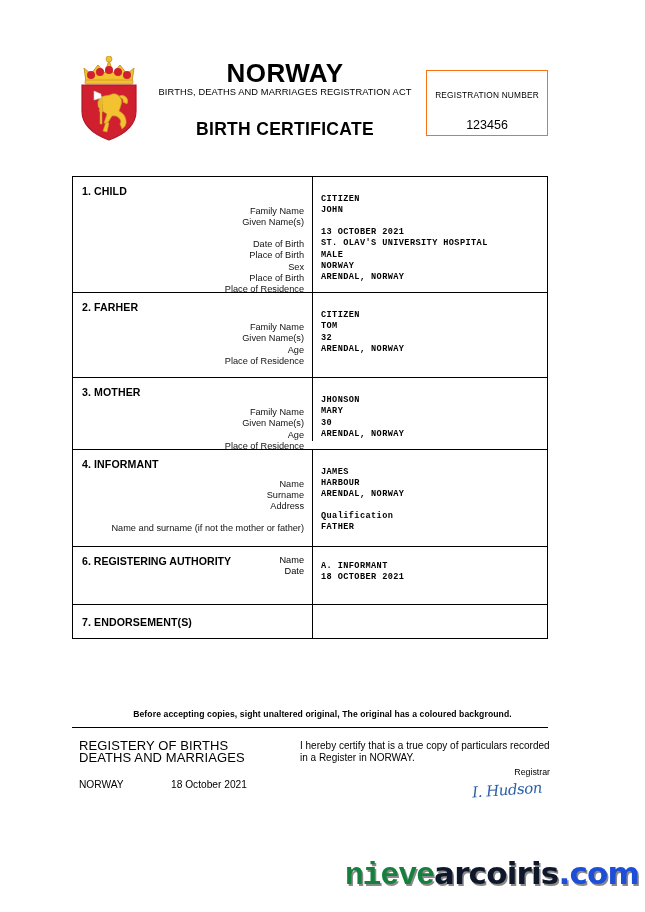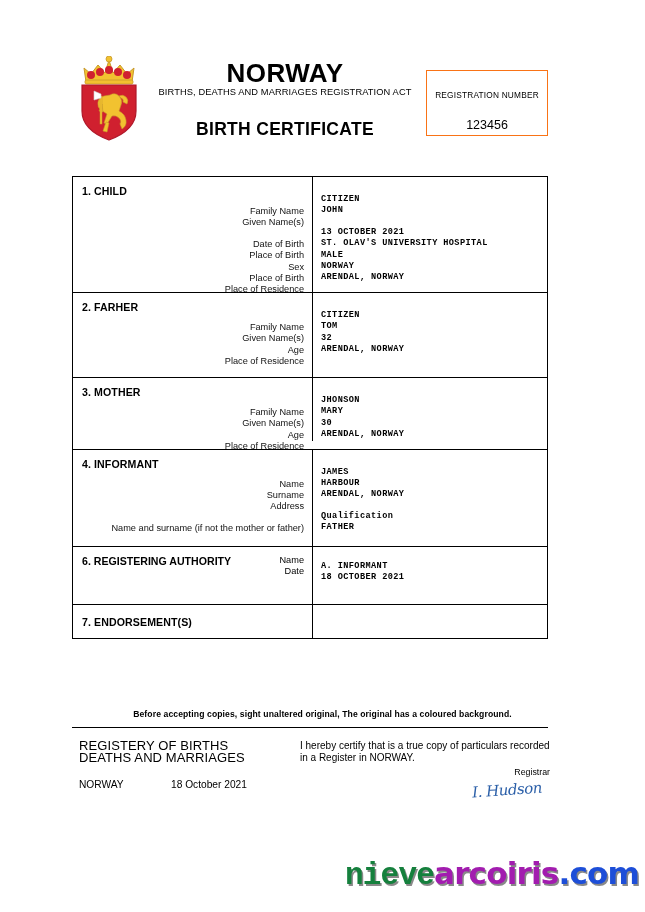--- a/index.html
+++ b/index.html
@@ -442,13 +442,13 @@
 
   <div class="country-date">
     <span class="cd-country">NORWAY</span><span>18 October 2021</span>
   </div>
 
   <div class="certify-block">I hereby certify that is a true copy of particulars recorded in a Register in NORWAY.</div>
   <div class="registrar-label">Registrar</div>
   <div class="signature">I. Hudson</div>
 </div>
 
-<div class="watermark"><span class="wm-a" style="color: #15803d; font-family: Liberation Mono, monospace;">nieve</span><span class="wm-b" style="color: #a21caf;">arcoiris</span><span class="wm-c" style="color: #1d4ed8;">.com</span></div>
+<div class="watermark"><span class="wm-a" style="color: #15803d; font-family: Liberation Mono, monospace;">nieve</span><span class="wm-b" style="color: #0f172a;">arcoiris</span><span class="wm-c" style="color: #1d4ed8;">.com</span></div>
 
 </body></html>

